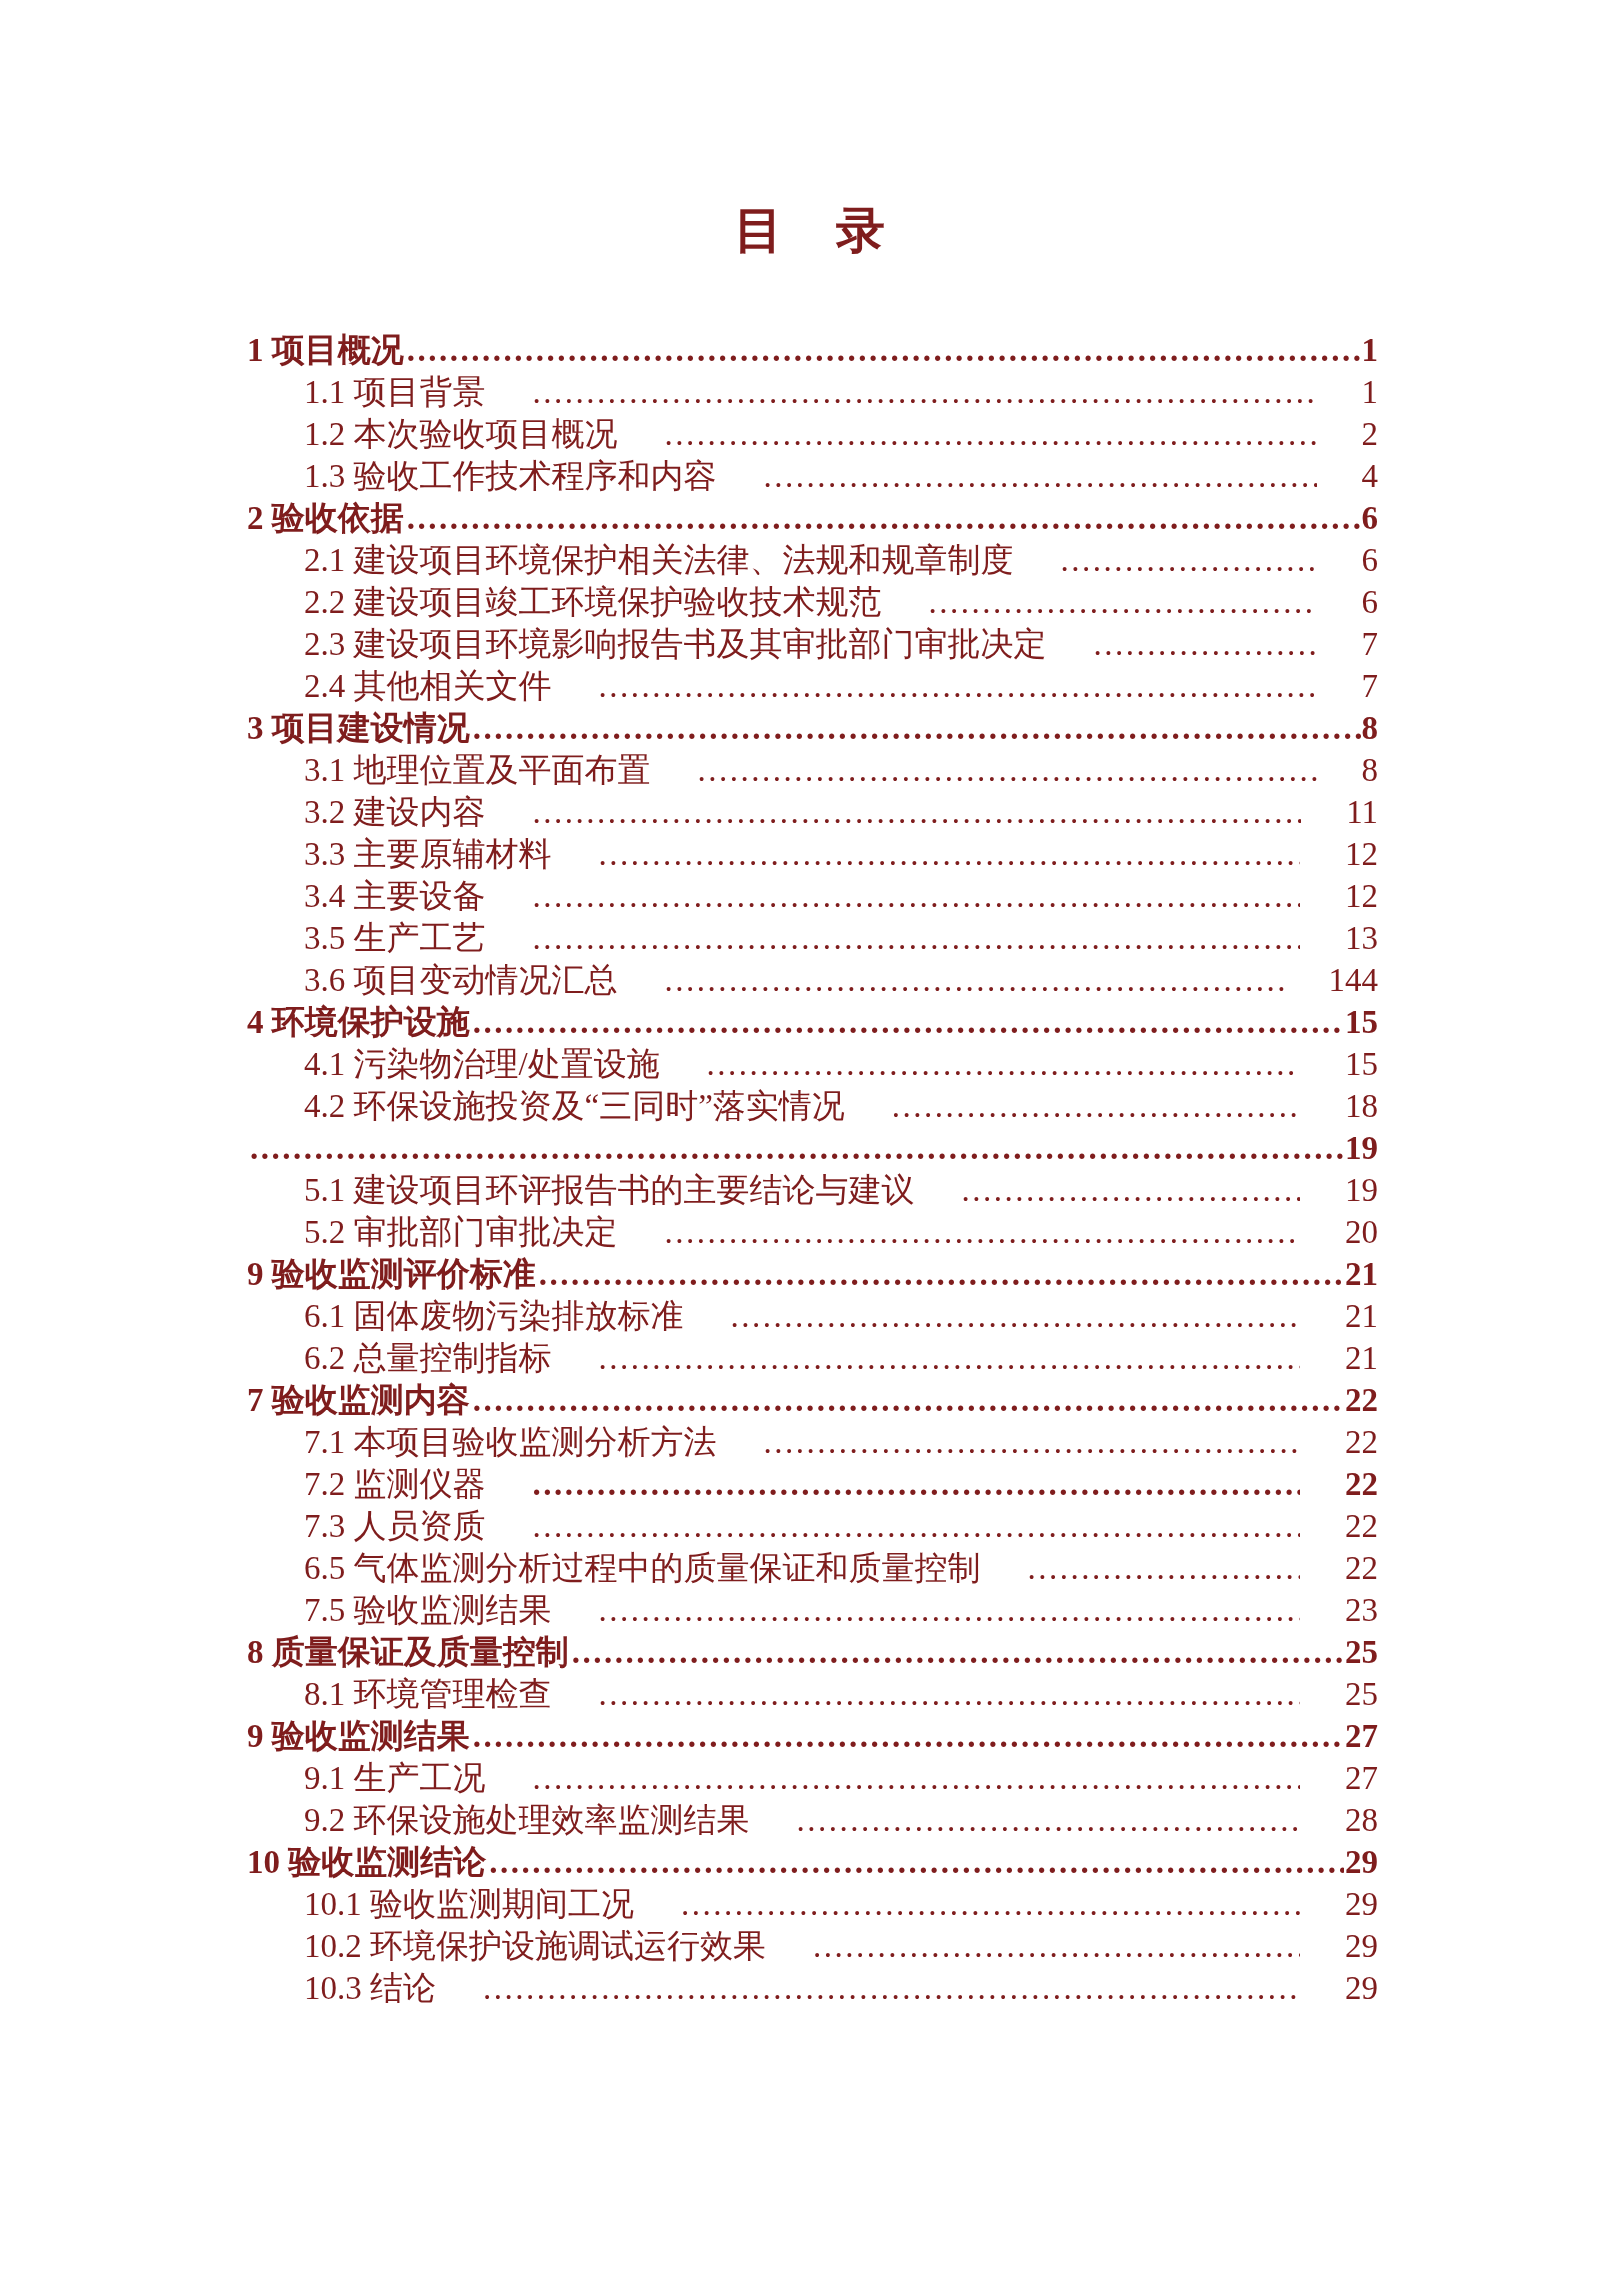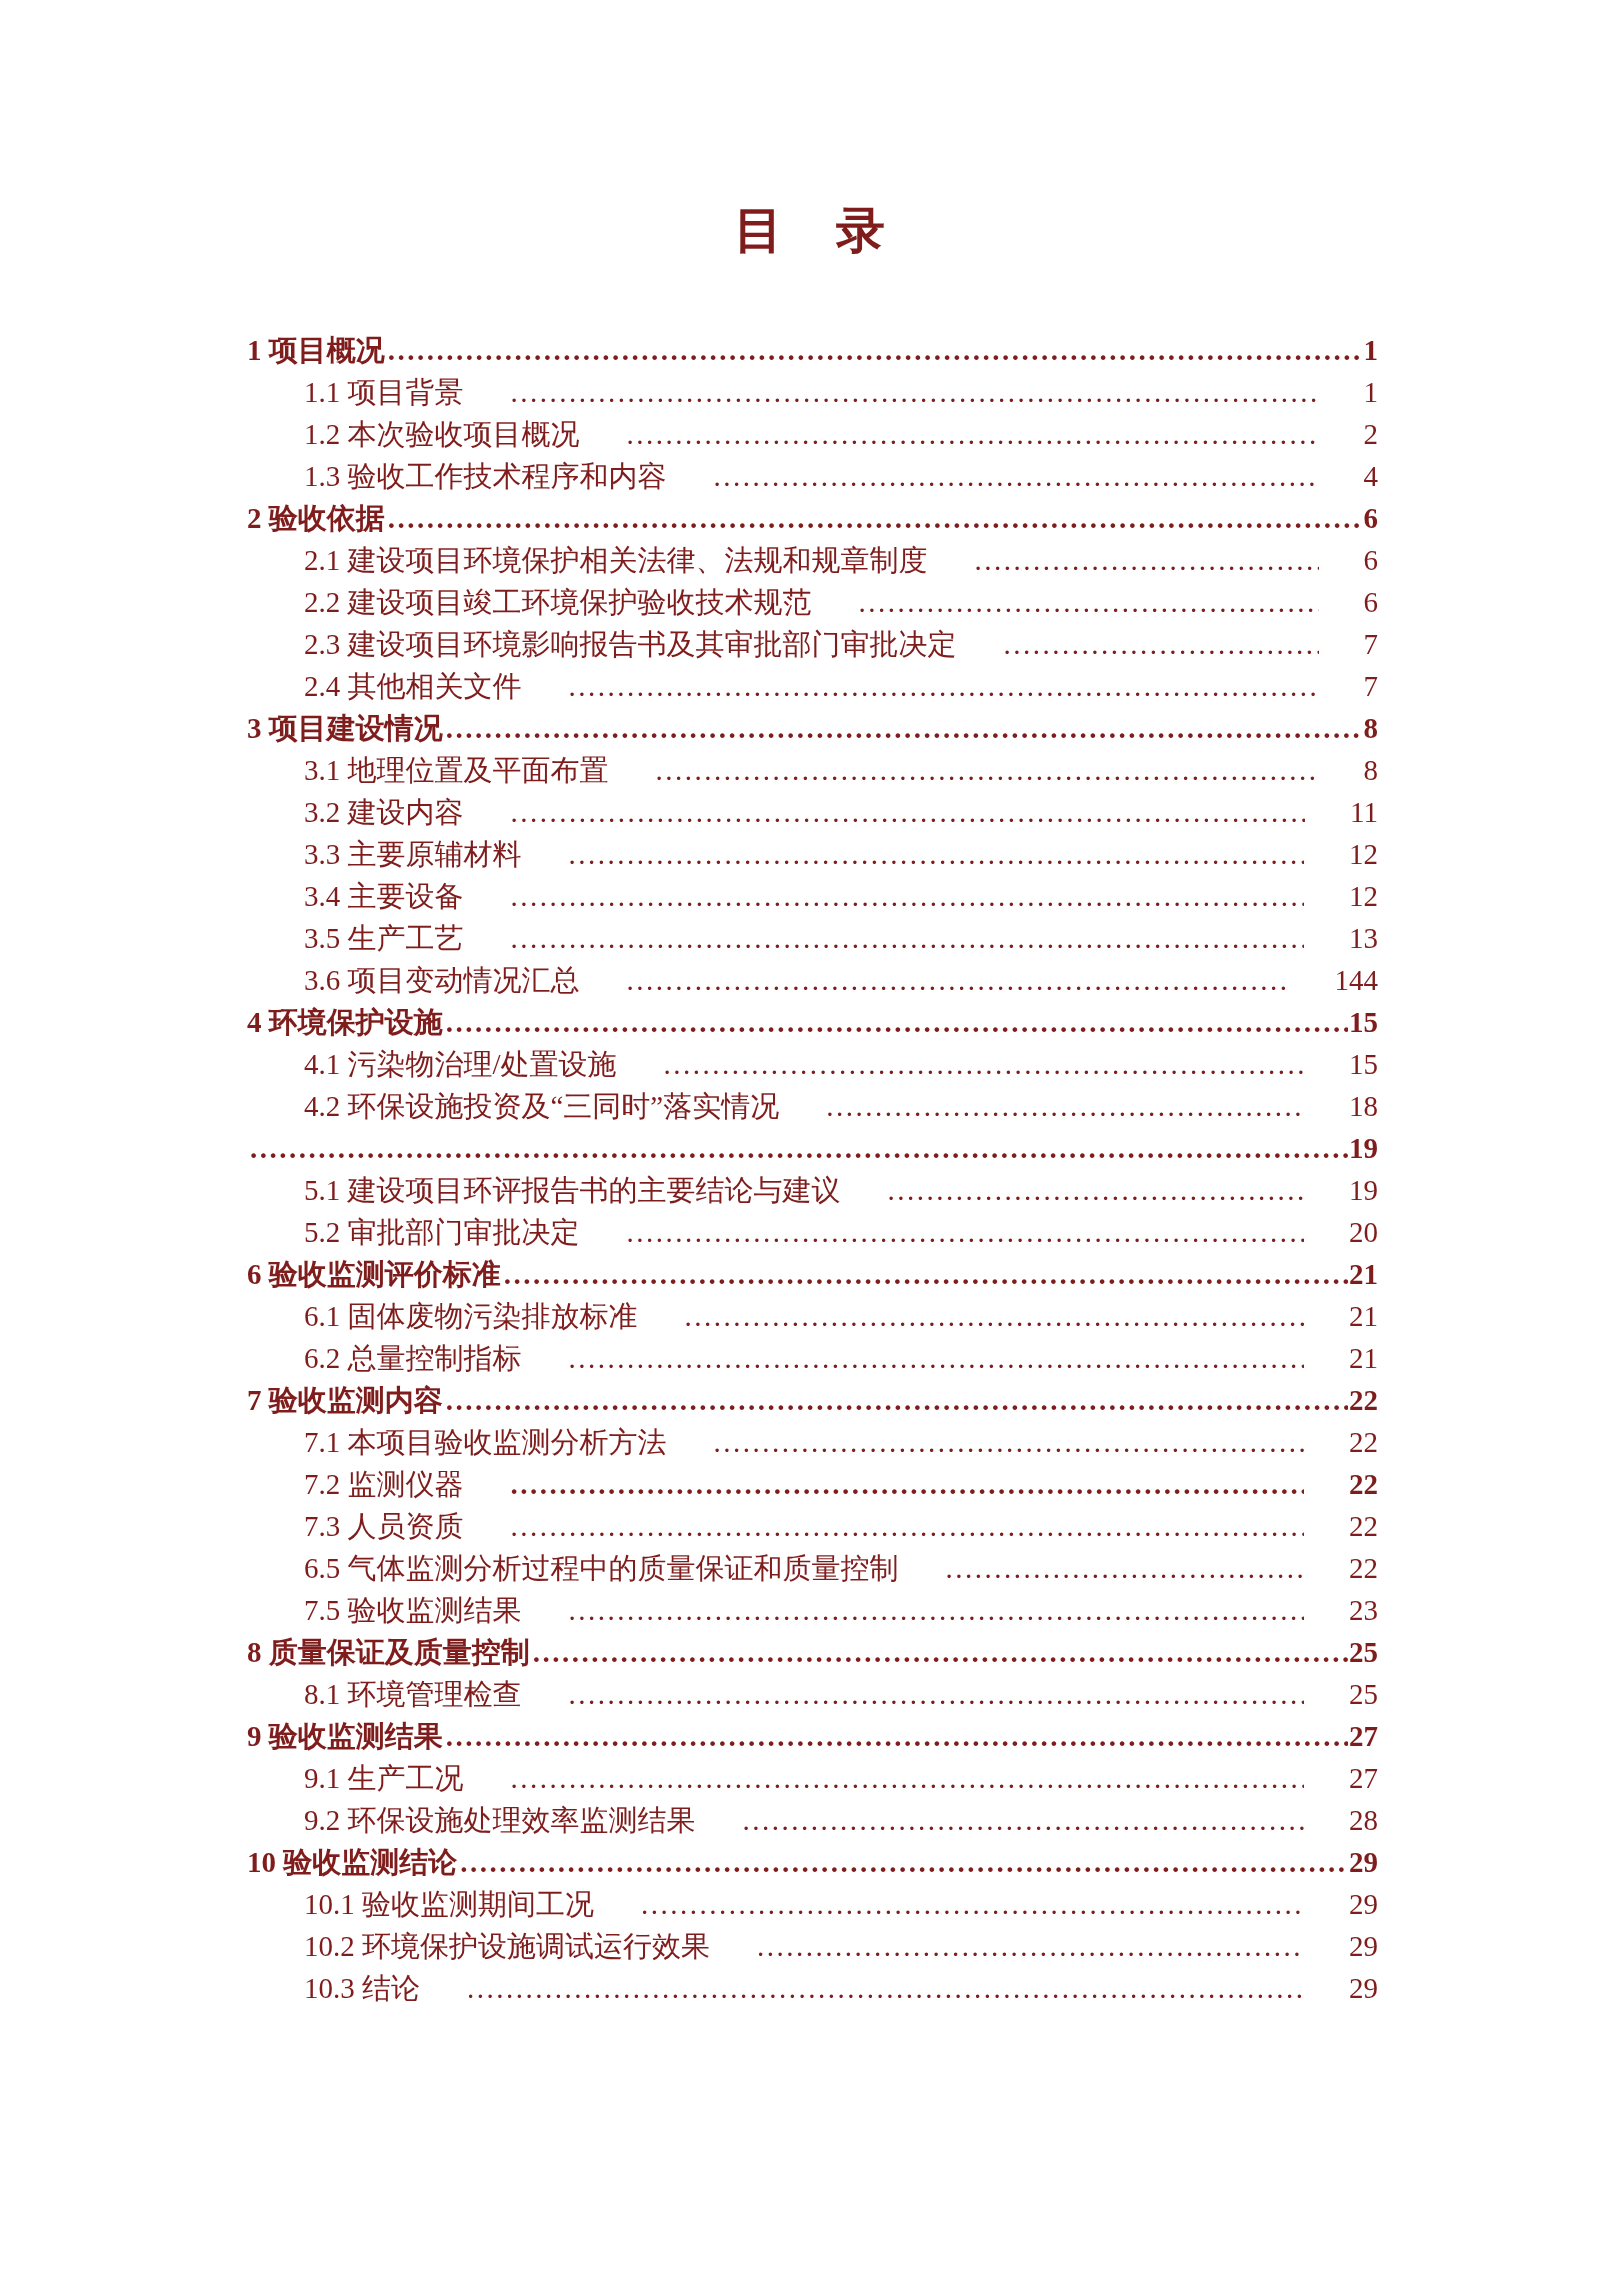--- a/index.html
+++ b/index.html
@@ -34,21 +34,21 @@
     position: absolute;
     left: 247px;
     right: 243px;
     top: 329px;
   }
   .toc-row {
     display: flex;
     align-items: flex-end;
     height: 42px;
     line-height: 42px;
-    font-size: 29px;
+    font-size: 33px;
     cursor: default;
   }
   .toc-row.lvl2 {
     padding-left: 57px;
     gap: 44px;
   }
   .toc-row.chapter {
     font-weight: bold;
   }
   .toc-label {
@@ -185,21 +185,21 @@
         <span class="toc-label">5.1 建设项目环评报告书的主要结论与建议</span>
         <span class="toc-dots"></span>
         <span class="toc-page">19</span>
       </div>
       <div class="toc-row lvl2">
         <span class="toc-label">5.2 审批部门审批决定</span>
         <span class="toc-dots"></span>
         <span class="toc-page">20</span>
       </div>
       <div class="toc-row lvl1 chapter">
-        <span class="toc-label">6 验收监测评价标准</span>
+        <span class="toc-label">9 验收监测评价标准</span>
         <span class="toc-dots"></span>
         <span class="toc-page">21</span>
       </div>
       <div class="toc-row lvl2">
         <span class="toc-label">6.1 固体废物污染排放标准</span>
         <span class="toc-dots"></span>
         <span class="toc-page">21</span>
       </div>
       <div class="toc-row lvl2">
         <span class="toc-label">6.2 总量控制指标</span>

